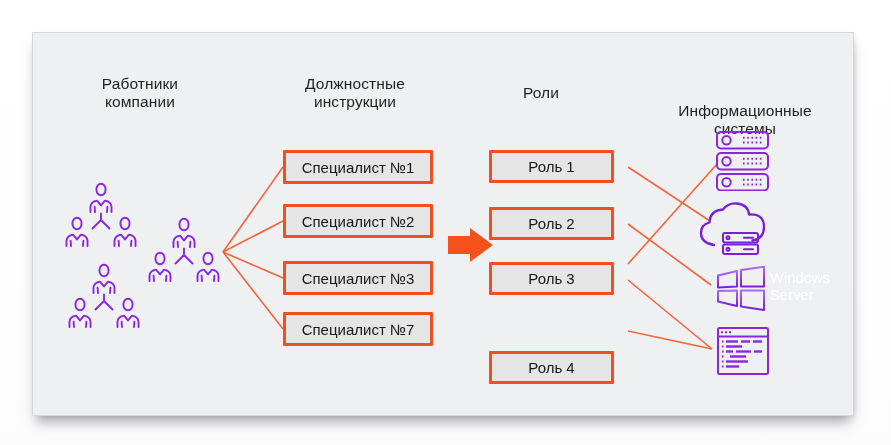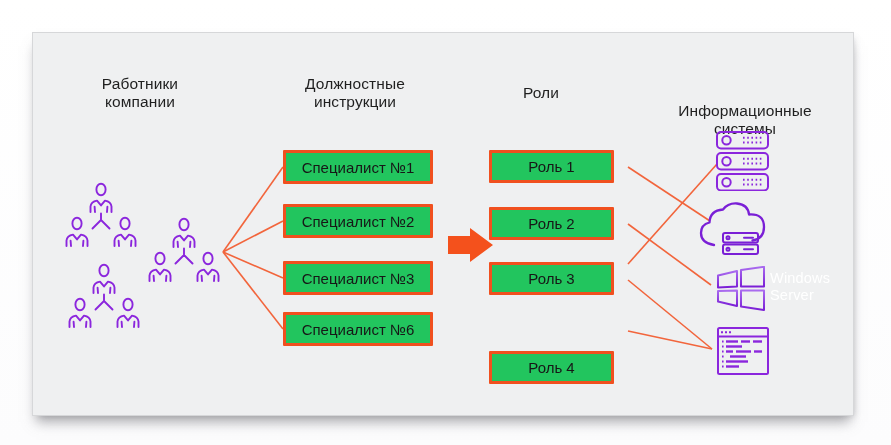--- a/index.html
+++ b/index.html
@@ -13,21 +13,21 @@
     background:#eff0f1;border:1px solid #d6d7d9;box-sizing:border-box;
     box-shadow:0 10px 12px -4px rgba(105,105,112,.55), 3px 3px 6px -3px rgba(140,140,148,.35);
   }
   svg.overlay{position:absolute;left:0;top:0;z-index:1;}
   .colhead{
     position:absolute;z-index:2;text-align:center;font-size:15.5px;line-height:18px;
     white-space:pre-line;color:#1f1f1f;letter-spacing:.1px;
   }
   .obox{
     position:absolute;z-index:3;box-sizing:border-box;border:3px solid #f0501f;
-    background:#22c55e;display:flex;align-items:center;justify-content:center;
+    background:#e5e5e5;display:flex;align-items:center;justify-content:center;
     font-size:15px;color:#171717;border-radius:1px;
   }
   .spec{left:283px;width:150px;height:34px;}
   .role{left:489px;width:125px;height:33px;}
   .icon{position:absolute;z-index:2;}
   .winlabel{
     position:absolute;z-index:2;left:770px;top:270px;font-size:14.5px;line-height:17px;
     color:#ffffff;white-space:pre-line;letter-spacing:.2px;
   }
 </style>
@@ -55,21 +55,21 @@
 компании</div>
 <div class="colhead" style="left:275px;top:75px;width:160px;">Должностные
 инструкции</div>
 <div class="colhead" style="left:491px;top:84px;width:100px;">Роли</div>
 <div class="colhead" style="left:660px;top:77px;width:170px;margin-top:25px;">Информационные
 системы</div>
 
 <div class="obox spec" style="top:150px;">Специалист №1</div>
 <div class="obox spec" style="top:204px;">Специалист №2</div>
 <div class="obox spec" style="top:261px;">Специалист №3</div>
-<div class="obox spec" style="top:312px;">Специалист №6</div>
+<div class="obox spec" style="top:312px;">Специалист №7</div>
 
 <div class="obox role" style="top:150px;">Роль 1</div>
 <div class="obox role" style="top:207px;text-align:center;">Роль 2</div>
 <div class="obox role" style="top:262px;">Роль 3</div>
 <div class="obox role" style="top:315px;margin-top:36px;">Роль 4</div>
 
 <svg class="overlay" width="891" height="445" viewBox="0 0 891 445">
   <defs>
     <g id="person" fill="none" stroke="#8b26dd" stroke-width="1.9" stroke-linecap="round" stroke-linejoin="round">
       <ellipse cx="13" cy="6.5" rx="4.6" ry="5.8"></ellipse>

